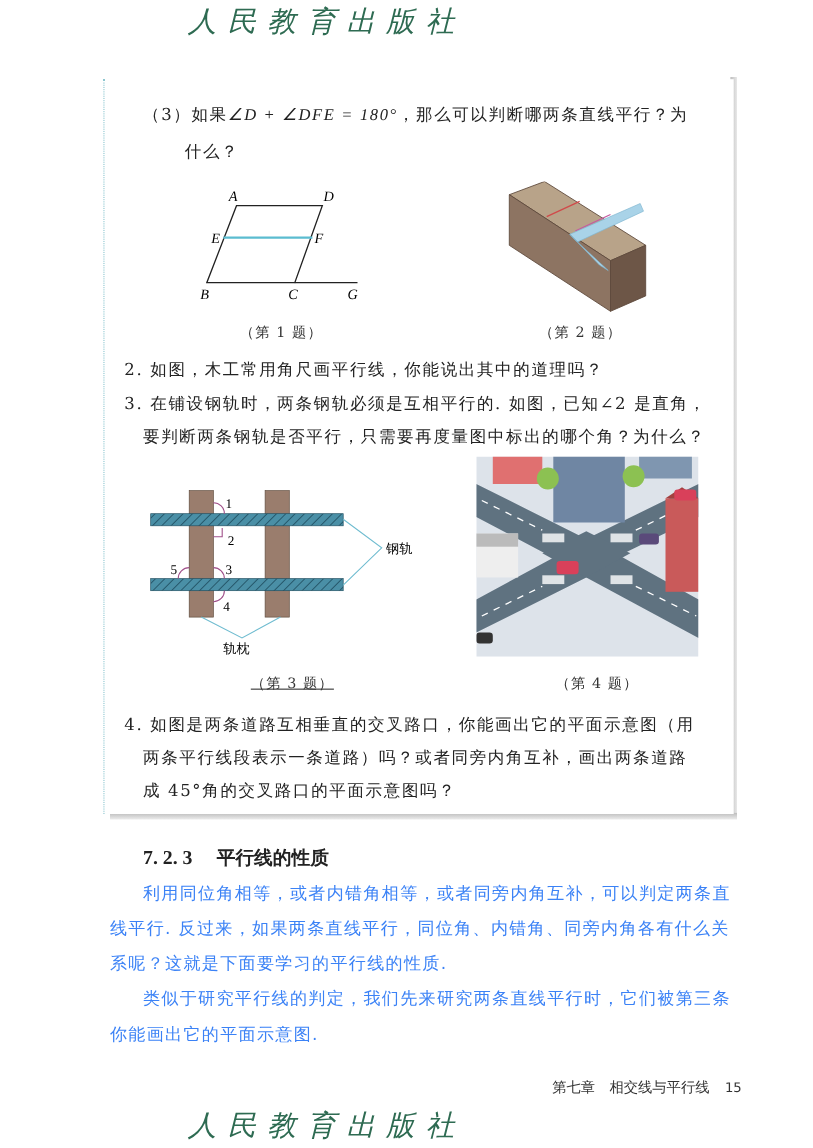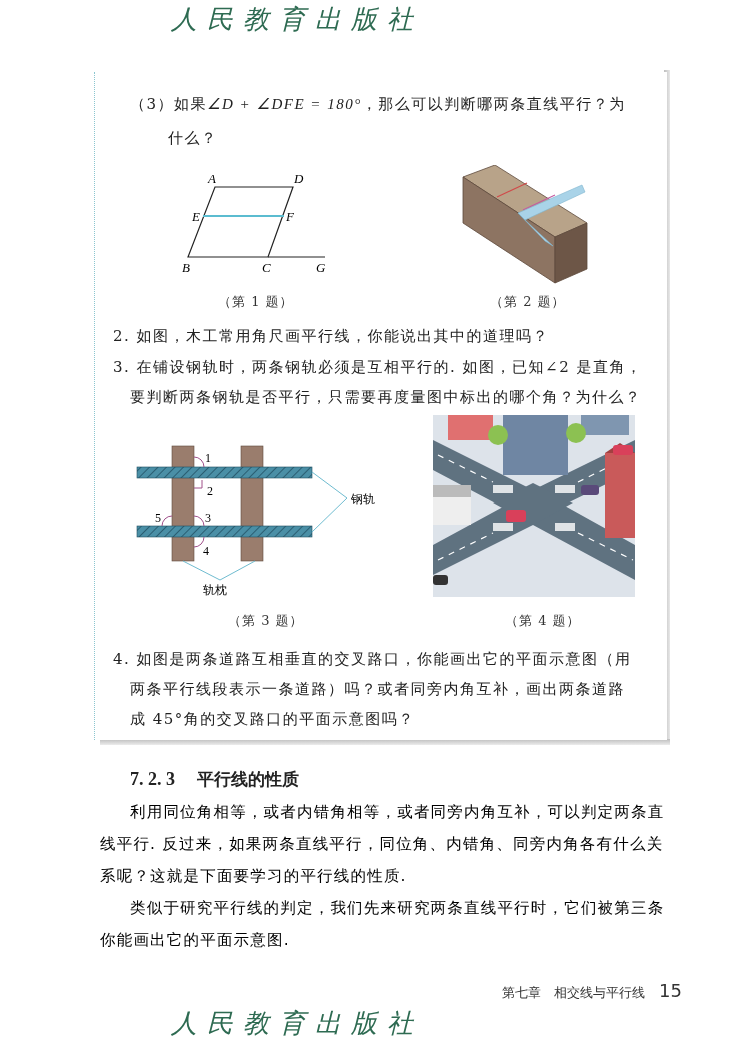--- a/index.html
+++ b/index.html
@@ -17,24 +17,24 @@
   .box-shadow-bottom { position:absolute; left:100px; top:739px; width:570px; height:6px;
                        background:linear-gradient(to bottom,#bdbdbd,#ececec); }
   .line { position:absolute; font-size:15px; white-space:nowrap; letter-spacing:1.5px; }
   .math { font-family:"Liberation Serif",serif; font-style:italic; }
   .caption { position:absolute; font-size:13px; letter-spacing:1px; color:#333; }
   .fig { position:absolute; }
   .section-title { position:absolute; left:130px; top:768px; font-size:17px; font-weight:bold;
                    font-family:"DejaVu Sans",sans-serif; }
   .section-num { font-family:"Liberation Serif",serif; font-weight:bold; margin-right:22px; font-size:18px; }
   .body-line { position:absolute; font-size:15.5px; white-space:nowrap; letter-spacing:1.2px;
-               font-family:"DejaVu Sans",sans-serif; color:#000000; }
+               font-family:"DejaVu Sans",sans-serif; color:#3b82f6; }
   .footer { position:absolute; top:980px; left:502px; font-size:13px; color:#333;
             font-family:"DejaVu Sans",sans-serif; white-space:nowrap; }
-  .footer .page { margin-left:14px; font-size:18px; }
+  .footer .page { margin-left:14px; font-size:12px; }
 </style>
 </head>
 <body>
 
 <div class="publisher pub-top">人民教育出版社</div>
 
 <div class="box-shadow-right"></div>
 <div class="box-shadow-bottom"></div>
 <div class="exercise-box"></div>
 
@@ -91,21 +91,21 @@
   <text x="80" y="22" font-size="12" font-family="Liberation Serif,serif">1</text>
   <text x="82" y="55" font-size="12" font-family="Liberation Serif,serif">2</text>
   <text x="80" y="82" font-size="12" font-family="Liberation Serif,serif">3</text>
   <text x="78" y="115" font-size="12" font-family="Liberation Serif,serif">4</text>
   <text x="30" y="82" font-size="12" font-family="Liberation Serif,serif">5</text>
   <polyline points="187,32 222,58 187,92" fill="none" stroke="#6fbcd0" stroke-width="1"></polyline>
   <polyline points="58,121 95,140 130,121" fill="none" stroke="#6fbcd0" stroke-width="1"></polyline>
   <text x="226" y="63" font-size="12" font-family="DejaVu Sans,sans-serif">钢轨</text>
   <text x="78" y="154" font-size="12" font-family="DejaVu Sans,sans-serif">轨枕</text>
 </svg>
-<div class="caption" style="left:228px; top:612px;">（第 3 题）</div>
+<div class="caption" style="left:228px; top:612px;text-decoration:underline;">（第 3 题）</div>
 
 <svg class="fig" style="left:433px; top:415px;" width="202" height="182">
   <rect width="202" height="182" fill="#dde3ea"></rect>
   <polygon points="0,25 100,75 202,25 202,55 130,90 202,130 202,165 100,110 0,160 0,130 70,92 0,55" fill="#5f7280"></polygon>
   <polygon points="60,88 100,68 140,88 100,110" fill="#5f7280"></polygon>
   <g stroke="#ffffff" stroke-width="1.2" stroke-dasharray="6,6">
     <line x1="5" y1="40" x2="60" y2="67"></line>
     <line x1="145" y1="67" x2="200" y2="40"></line>
     <line x1="5" y1="145" x2="60" y2="118"></line>
     <line x1="145" y1="118" x2="200" y2="145"></line>

